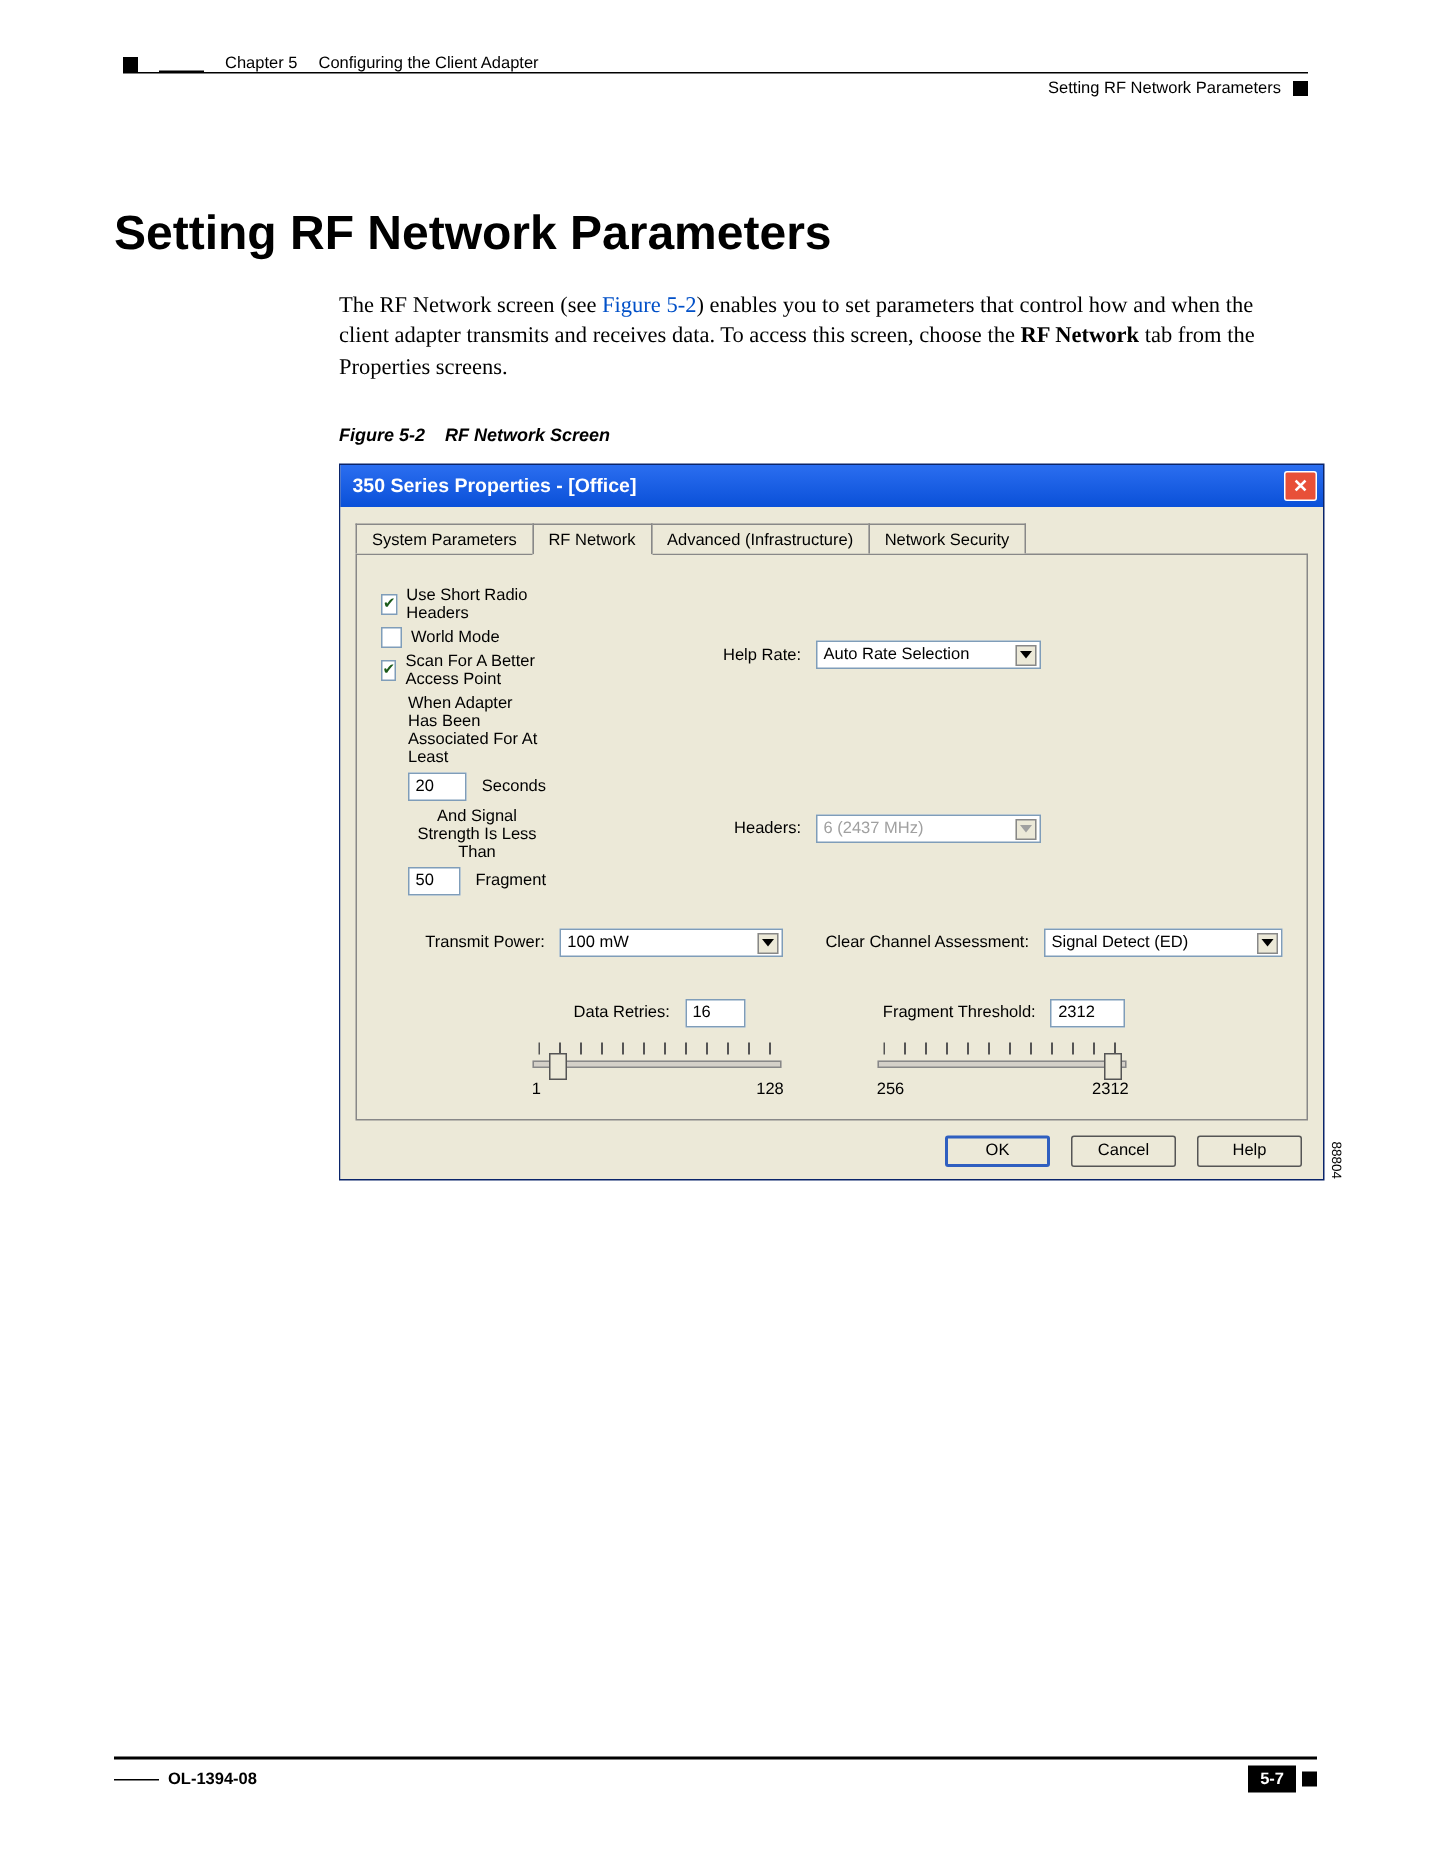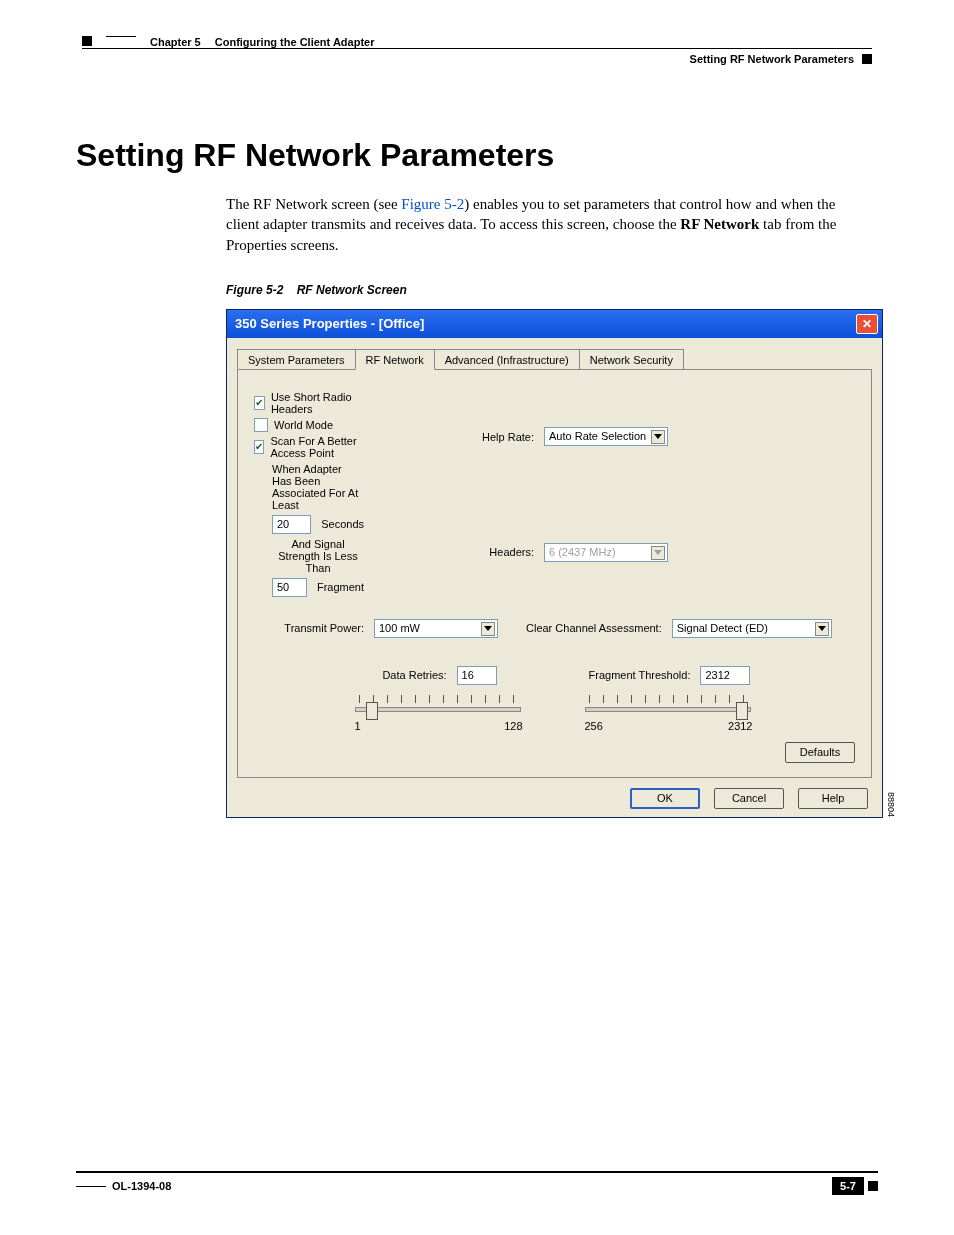--- a/index.html
+++ b/index.html
@@ -11,21 +11,21 @@
   }
   .page{
     width:954px;
     min-height:1235px;
     box-sizing:border-box;
     padding:36px 76px 40px 76px;
     position:relative;
   }
   .top-rule{border-top:1px solid #000;margin:0 6px 4px 6px;}
   .end-box{width:10px;height:10px;background:#000;display:inline-block;vertical-align:middle;}
-  .hdr-row{font-size:11px;font-family:Arial,sans-serif;font-weight:bold;margin:0 6px;}
+  .hdr-row{font-size:11px;font-family:Arial,sans-serif;font-weight:normal;margin:0 6px;align-items:flex-end;}
   .hdr-left{display:flex;gap:14px;}
   .hdr-right{text-align:right;margin-top:4px;}
   .hdr-right .row-flex{display:flex;justify-content:flex-end;align-items:center;gap:8px;}
   .sect-title{font-family:Arial,sans-serif;font-weight:bold;font-size:32px;margin:72px 0 20px 0;}
   .body-para{margin:0 6px 0 150px;line-height:1.35;}
   .fig-label{font-family:Arial,sans-serif;font-weight:bold;font-style:italic;font-size:12px;margin:28px 0 12px 150px;}
   .link{color:#0050c8;}
   .bold{font-weight:bold;}
 
   .dlg{
@@ -50,21 +50,21 @@
   .dlg-body{background:#ece9d8;padding:10px 10px 8px 10px;}
   .tabs{display:flex;align-items:flex-end;gap:0;font-size:11px;}
   .tab{padding:4px 10px 3px;border:1px solid #888;border-bottom:none;background:#ece9d8;margin-right:-1px;position:relative;}
   .tab.active{background:#ece9d8;border-bottom:1px solid #ece9d8;top:1px;z-index:2;}
   .tabpanel{border:1px solid #888;background:#ece9d8;padding:18px 16px 14px 16px;}
   .grid{display:grid;grid-template-columns:110px 160px 40px 1fr;column-gap:10px;row-gap:18px;align-items:center;}
   .lbl{text-align:right;white-space:nowrap;}
   .combo,.textbox{
     background:#fff;border:1px solid #7f9db9;height:19px;box-sizing:border-box;
     font-family:Tahoma,Arial,sans-serif;font-size:11px;padding:2px 18px 0 4px;
-    position:relative;display:inline-block;width:124px;
+    position:relative;display:inline-block;width:150px;
   }
   .combo::after{
     content:"";position:absolute;right:2px;top:2px;width:14px;height:14px;background:#ece9d8;border:1px solid #888;box-sizing:border-box;
   }
   .combo .arrow{position:absolute;right:5px;top:6px;width:0;height:0;border-left:4px solid transparent;border-right:4px solid transparent;border-top:5px solid #000;z-index:2;}
   .combo.disabled{color:#a0a0a0;}
   .combo.disabled .arrow{border-top-color:#a0a0a0;}
   .textbox{padding-right:4px;width:60px;}
   .chk-row{display:flex;align-items:center;gap:6px;margin:3px 0;}
   .chk{width:12px;height:12px;background:#fff;border:1px solid #7f9db9;display:inline-flex;align-items:center;justify-content:center;font-size:10px;line-height:1;color:#1a5a1a;}
@@ -218,23 +218,20 @@
                   <div class="slider-thumb" style="left:150px;"></div>
                 </div>
               <div class="slider-range">
                 <span>256</span>
                 <span>2312</span>
               </div>
             </div>
           </div>
         </div>
 
-        <div style="text-align:right;margin-top:10px;">
-          <span class="btn">Defaults</span>
-        </div>
       </div>
 
       <div class="bottom-btns">
         <span class="btn default">OK</span>
         <span class="btn">Cancel</span>
         <span class="btn">Help</span>
       </div>
     </div>
     <div class="side-id">88804</div>
   </div>

